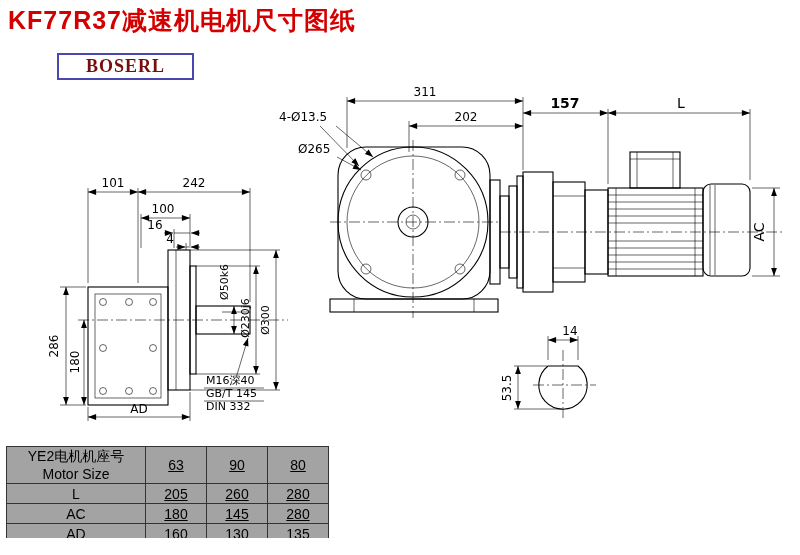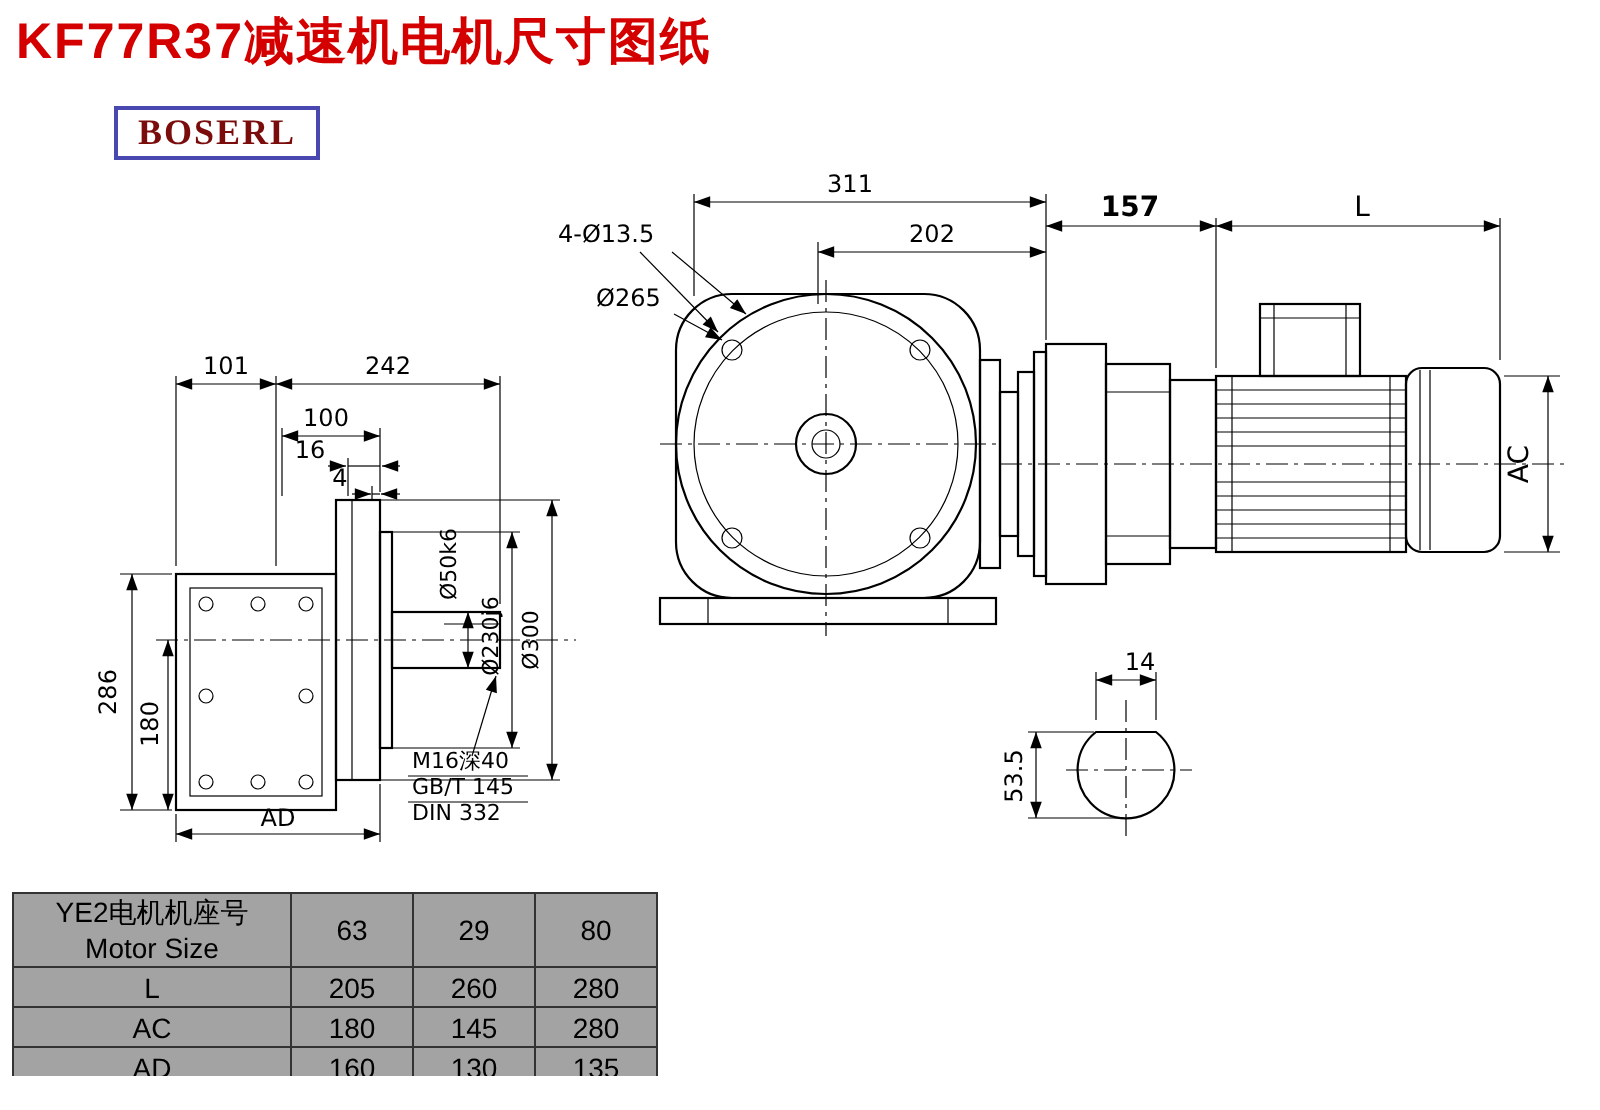--- a/index.html
+++ b/index.html
@@ -2,36 +2,36 @@
 <html style="--titleRed: #d40000; --logoMaroon: #7a0c0c; --logoBorder: #4848b0;"><head>
 <meta charset="utf-8">
 <style>
   html,body{margin:0;padding:0;background:#fff;}
   .stage{position:relative;width:800px;height:538px;background:#fff;overflow:hidden;
          font-family:"Liberation Sans",sans-serif;}
   .title{position:absolute;left:8px;top:4px;font-size:25px;font-weight:bold;
          color:var(--titleRed,#d40000);letter-spacing:1px;}
   .logo{position:absolute;left:57px;top:53px;border:2px solid var(--logoBorder,#4848b0);
         color:var(--logoMaroon,#7a0c0c);font-family:"Liberation Serif",serif;
-        font-size:18px;font-weight:bold;padding:1px 10px;letter-spacing:1px;background:#fff;}
+        font-size:18px;font-weight:bold;padding:1px 27px;letter-spacing:1px;background:#fff;}
   svg.drawing{position:absolute;left:0;top:0;}
   .ln{fill:none;stroke:#000;stroke-width:1.1;}
   .tn{fill:none;stroke:#000;stroke-width:0.6;}
   .cl{fill:none;stroke:#000;stroke-width:0.6;stroke-dasharray:11 3 2 3;}
   .dt{font-family:"DejaVu Sans",sans-serif;font-size:12px;fill:#000;text-anchor:middle;}
   .dts{text-anchor:start;}
   .dtb{font-weight:bold;font-size:14px;}
   .dtl{font-size:14px;}
   .small{font-size:11px;}
   .table-wrap{position:absolute;left:6px;top:446px;}
   table.mt{border-collapse:collapse;background:#a3a3a3;}
   table.mt td{border:1px solid #333;text-align:center;font-size:14px;color:#000;
               padding:0 4px;height:19px;}
   td.c0{width:130px;}
-  td.num{width:52px;}
+  td.num{width:52px;text-decoration:underline;}
   td.hdr{height:42px;line-height:1.3;}
 </style>
 </head>
 <body>
 
 <div class="stage">
 
   <div class="title">KF77R37减速机电机尺寸图纸</div>
   <div class="logo">BOSERL</div>
 
@@ -215,21 +215,21 @@
 
   <div class="table-wrap">
     <table class="mt">
       <tbody>
           <tr>
         <td class="c0 hdr">
           <div>YE2电机机座号</div>
           <div>Motor Size</div>
         </td>
         <td class="num">63</td>
-        <td class="num">29</td>
+        <td class="num">90</td>
         <td class="num">80</td>
       </tr>
       <tr>
         <td class="c0">L</td>
         <td class="num">205</td>
         <td class="num">260</td>
         <td class="num">280</td>
       </tr>
       <tr>
         <td class="c0">AC</td>

